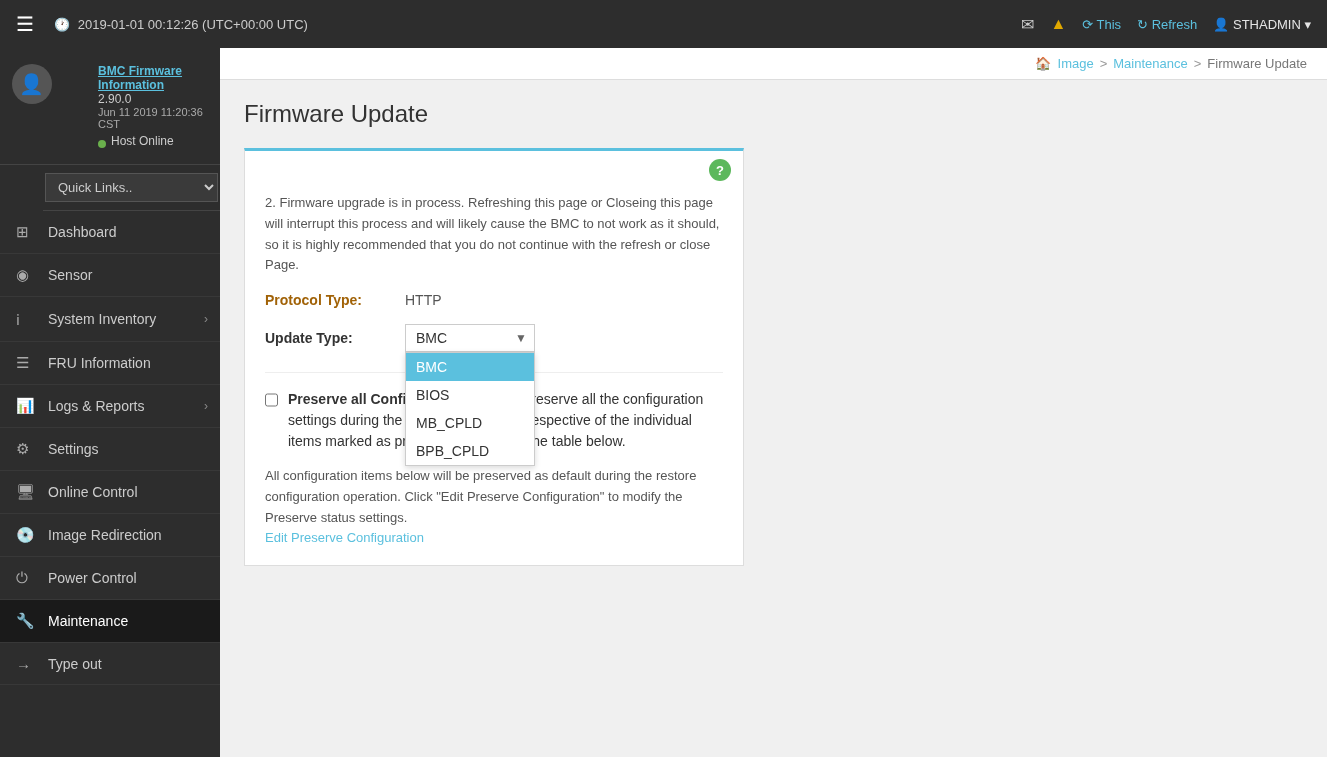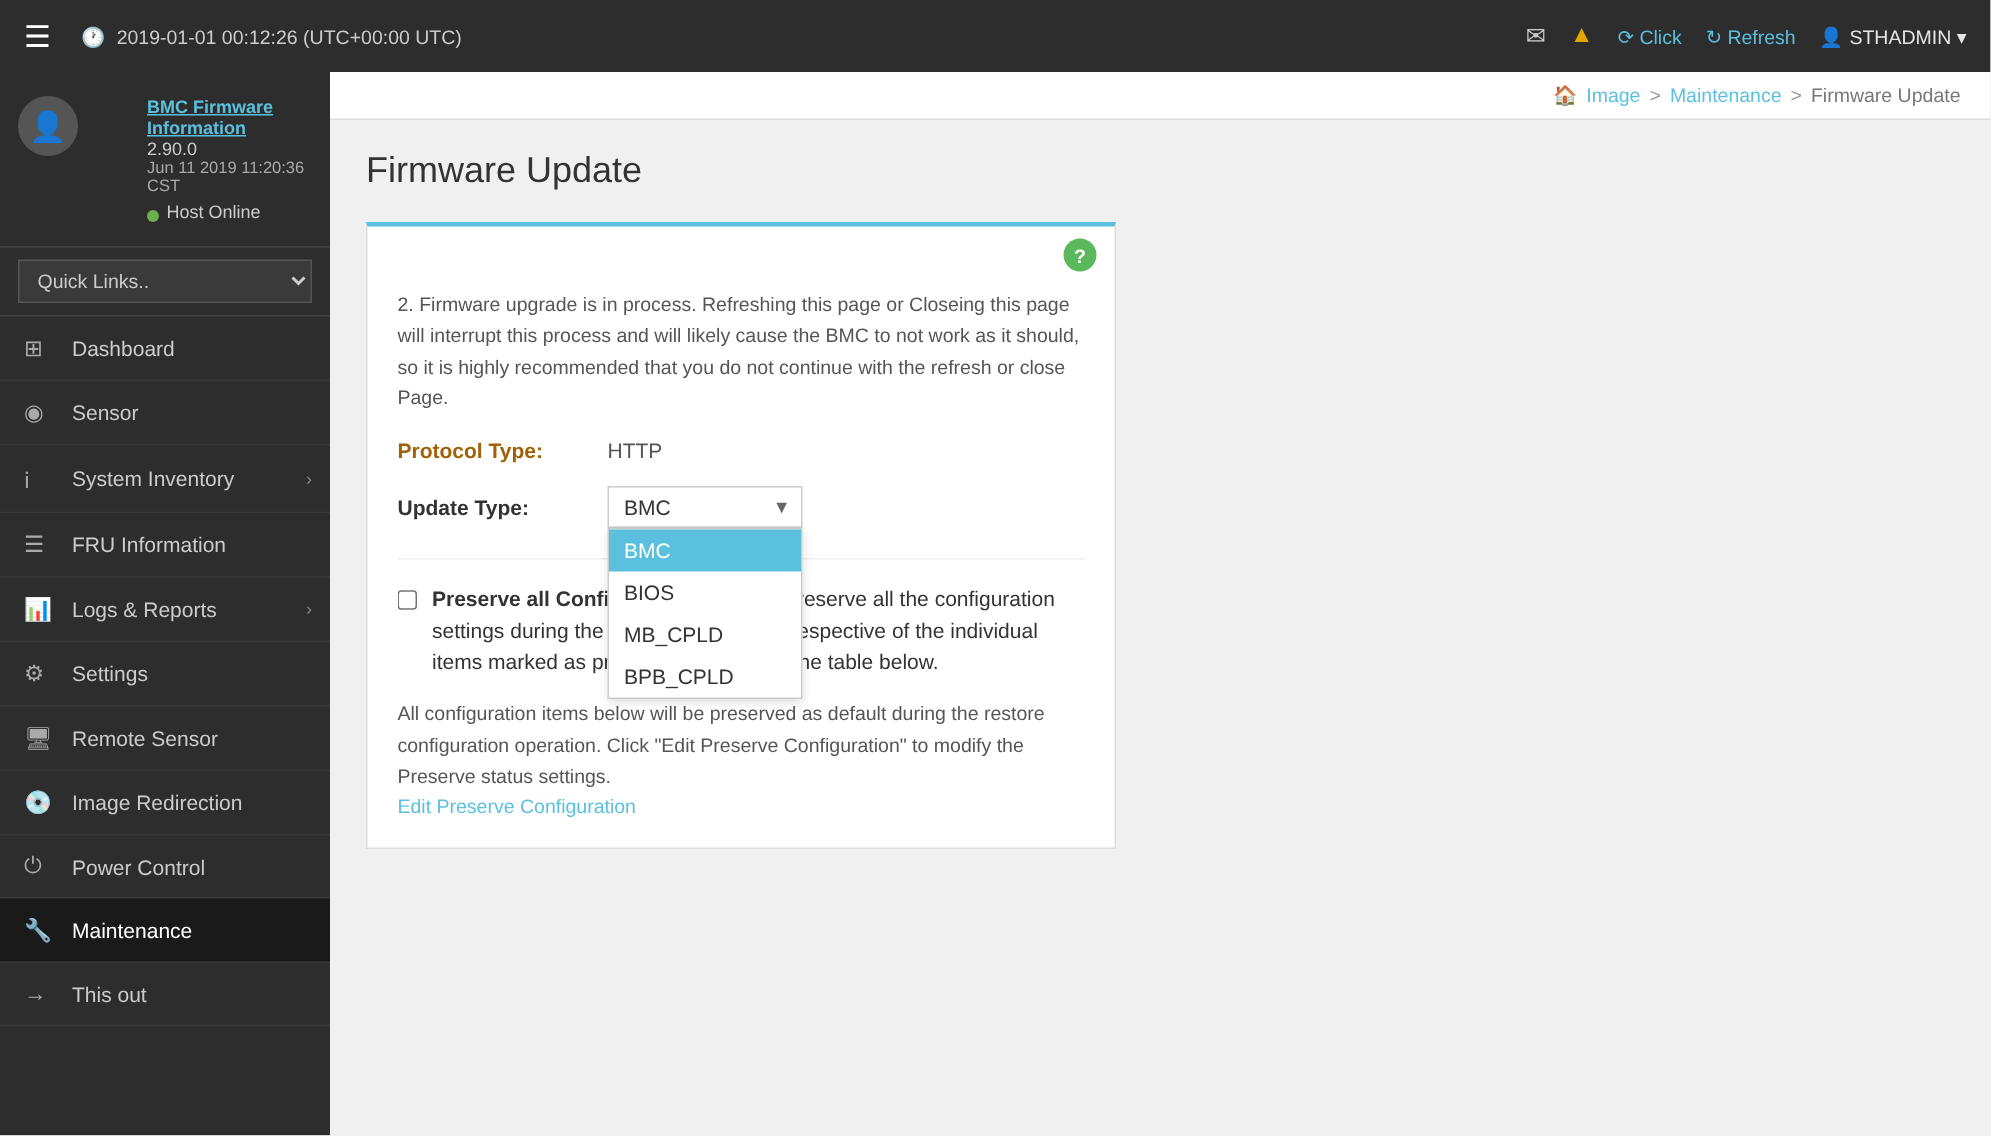--- a/index.html
+++ b/index.html
@@ -55,22 +55,23 @@
     }
     .sidebar-profile-info { display: flex; flex-direction: column; margin-left: 36px; }
     .sidebar-profile-title { font-size: 12px; color: #5bc0de; text-decoration: underline; cursor: pointer; font-weight: bold; }
     .sidebar-profile-version { font-size: 12px; color: #ccc; }
     .sidebar-profile-date { font-size: 11px; color: #aaa; }
     .sidebar-host { display: flex; align-items: flex-end; gap: 5px; margin-top: 4px; }
     .host-dot { width: 8px; height: 8px; border-radius: 50%; background: #6ab04c; }
     .host-label { font-size: 12px; color: #ccc; }
 
     .sidebar-quicklinks {
-      padding: 8px 12px;
+      padding: 8px 2px;
       border-bottom: 1px solid #444;
+      margin-left: 43px;
     }
     .sidebar-quicklinks select {
       width: 100%;
       background: #3a3a3a;
       color: #ccc;
       border: 1px solid #555;
       padding: 5px 8px;
       font-size: 13px;
       cursor: pointer;
     }
@@ -225,21 +226,21 @@
 
 <div class="topbar">
   <span class="topbar-hamburger">☰</span>
   <span class="topbar-time">
     <span class="clock-icon">🕐</span>
     <span>2019-01-01 00:12:26 (UTC+00:00 UTC)</span>
   </span>
   <div class="topbar-icons">
     <span class="topbar-icon">✉</span>
     <span class="topbar-icon alert-icon">▲</span>
-    <span class="topbar-sync">⟳ <span>Click</span></span>
+    <span class="topbar-sync">⟳ <span>This</span></span>
     <span class="topbar-refresh">↻ <span>Refresh</span></span>
     <span class="topbar-user">👤 <span>STHADMIN</span> ▾</span>
   </div>
 </div>
 
 <div class="layout">
 
   <div class="sidebar">
     <div class="sidebar-profile">
       <div class="sidebar-avatar">👤</div>
@@ -282,37 +283,37 @@
         <span class="nav-icon">📊</span>
         <span>Logs &amp; Reports</span>
         <span class="nav-arrow">›</span>
       </div>
       <div class="nav-item">
         <span class="nav-icon">⚙</span>
         <span>Settings</span>
       </div>
       <div class="nav-item">
         <span class="nav-icon">🖥</span>
-        <span>Remote Sensor</span>
+        <span>Online Control</span>
       </div>
       <div class="nav-item">
         <span class="nav-icon">💿</span>
         <span>Image Redirection</span>
       </div>
       <div class="nav-item">
         <span class="nav-icon">⏻</span>
         <span>Power Control</span>
       </div>
       <div class="nav-item active">
         <span class="nav-icon">🔧</span>
         <span>Maintenance</span>
       </div>
       <div class="nav-item">
         <span class="nav-icon">→</span>
-        <span>This out</span>
+        <span>Type out</span>
       </div>
     </nav>
   </div>
 
   <div class="main">
     <div class="breadcrumb-bar">
       <span>🏠</span>
       <a href="#">Image</a>
       <span class="sep">&gt;</span>
       <a href="#">Maintenance</a>

